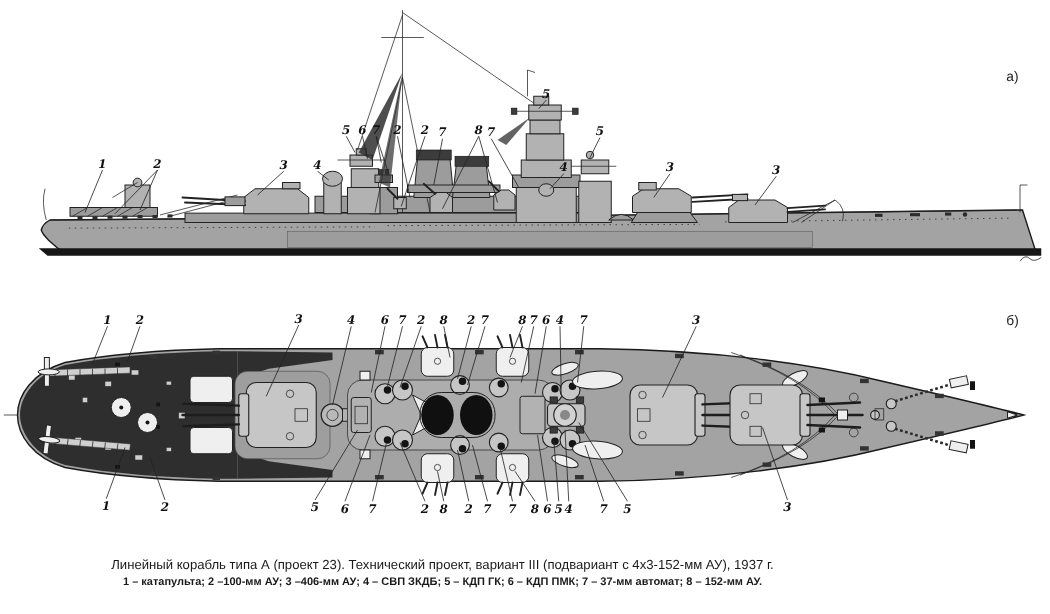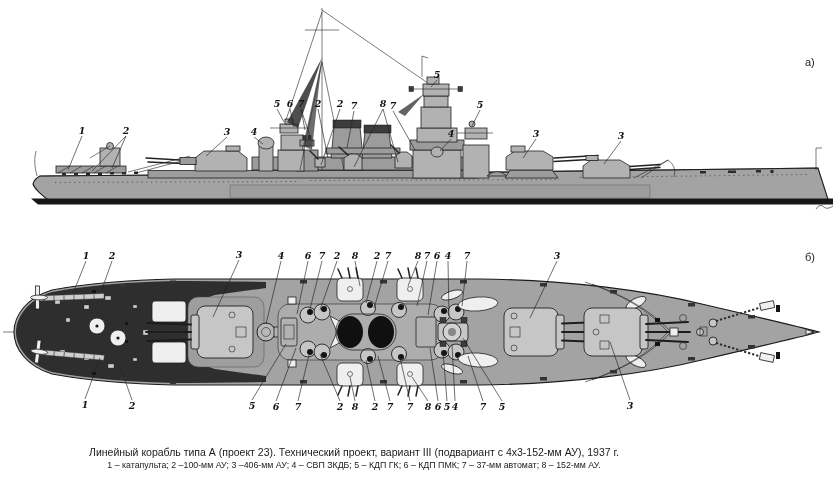--- a/index.html
+++ b/index.html
@@ -3,21 +3,21 @@
 <meta charset="utf-8">
 <style>
   html,body{margin:0;padding:0;background:#ffffff;}
   #page{position:relative;width:840px;height:491px;background:#ffffff;overflow:hidden;
         font-family:"Liberation Sans",sans-serif;color:#111;}
   #drawing{position:absolute;left:0;top:0;}
   .view-letter{position:absolute;font-size:11px;color:#222;}
   #caption{position:absolute;left:0;top:446px;width:708px;text-align:center;line-height:1.25;}
   .cap-line1{font-size:10.5px;color:#1a1a1a;}
   .cap-line2{font-size:10.5px;color:#1a1a1a;}
-  .cap-line3{font-size:8.8px;font-weight:normal;color:#1a1a1a;margin-top:1px;}
+  .cap-line3{font-size:8.8px;font-weight:bold;color:#1a1a1a;margin-top:1px;}
   .hull{fill:#a3a3a3;stroke:#1a1a1a;stroke-width:1.1;}
   .sup{fill:#9c9c9c;stroke:#222;stroke-width:.8;}
   .sup2{fill:#b2b2b2;stroke:#222;stroke-width:.8;}
   .dk{fill:#3c3c3c;stroke:#111;stroke-width:.5;}
   .thin{stroke:#222;stroke-width:.6;fill:none;}
   .barrel{stroke:#222;stroke-width:1.5;fill:none;stroke-linecap:round;}
   .barrel2{stroke:#1d1d1d;stroke-width:2;fill:none;stroke-linecap:round;}
   .deckdark{fill:#2e2e2e;stroke:none;}
   .white{fill:#efefef;stroke:#222;stroke-width:.8;}
   .lightgray{fill:#c6c6c6;stroke:#222;stroke-width:.9;}

